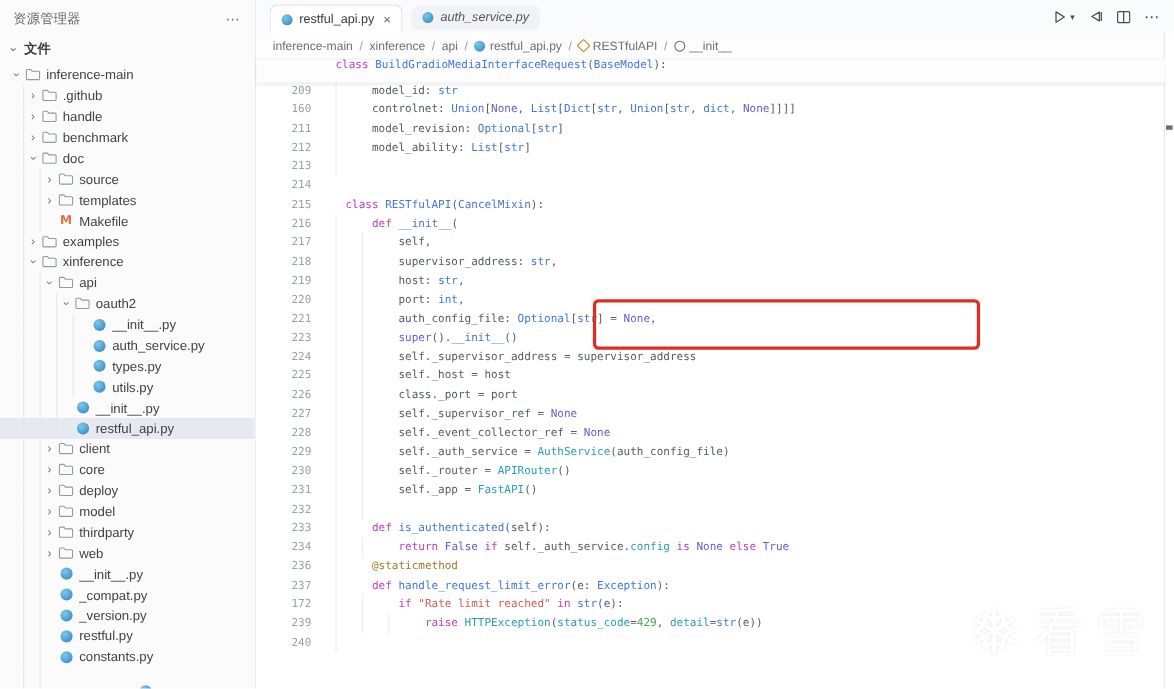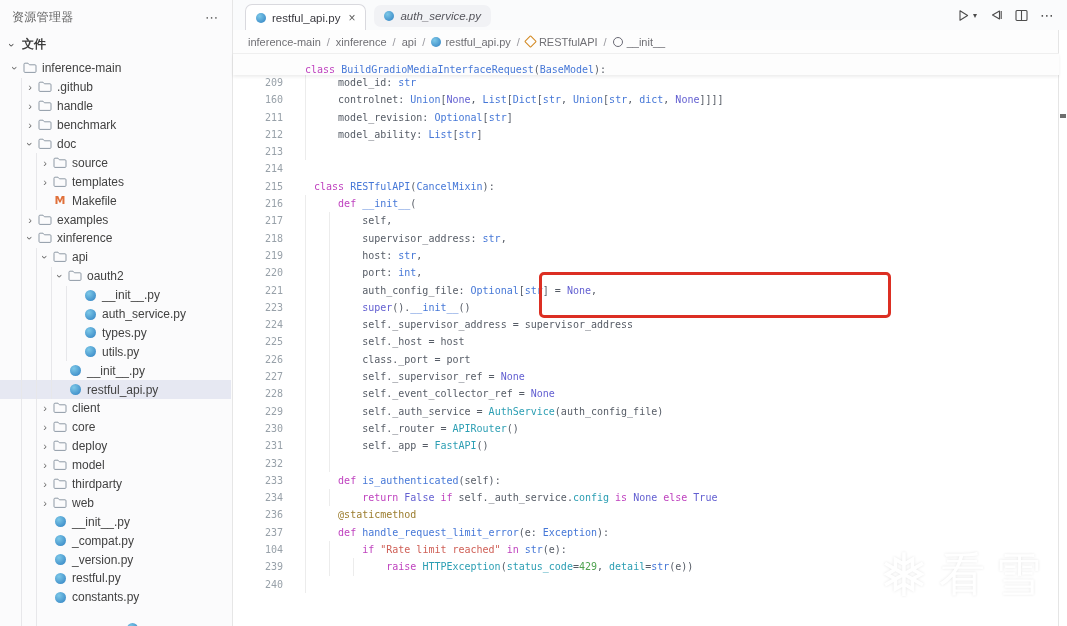--- a/index.html
+++ b/index.html
@@ -48,21 +48,21 @@
   .bc-item{display:flex;align-items:center;gap:4px;cursor:pointer;}
   .bc-sep{margin:0 6px;color:#9a9aa0;}
   .bc-pyicon{width:10px;height:10px;border-radius:50%;
     background:radial-gradient(circle at 35% 32%,#7cc8e8,#2f7fc1);}
   .bc-classicon{width:7px;height:7px;border:1.5px solid #d28922;transform:rotate(45deg);border-radius:1px;}
   .bc-methodicon{width:8px;height:8px;border:1.3px solid #6a6a75;border-radius:50%;}
 
   
   #sticky{position:absolute;left:0;right:8px;top:53px;height:21px;background:#fdfdfd;
     border-top:1px solid #efefef;box-shadow:0 2px 3px rgba(0,0,0,.07);z-index:4;
-    display:flex;align-items:flex-end;}
+    display:flex;align-items:flex-start;}
   #sticky .codetxt{margin-left:72px;}
   #code{position:absolute;left:0;right:8px;top:74px;bottom:0;overflow:hidden;}
   .cline{position:relative;display:flex;height:17.3px;line-height:17.3px;}
   .gut{flex:0 0 72px;box-sizing:border-box;padding-right:22px;text-align:right;
     color:#98a1a9;font-family:"DejaVu Sans Mono",monospace;font-size:10px;}
   .codetxt{font-family:"DejaVu Sans Mono",monospace;font-size:10px;white-space:pre;z-index:1;margin-left:9px;}
   .cguide{position:absolute;top:0;bottom:0;width:1px;background:#ececec;z-index:0;}
   .tk-kw{color:#bf42bf}.tk-blu{color:#4577d7}.tk-teal{color:#2b9eb3}.tk-con{color:#625fd1}
   .tk-str{color:#cf5f56}.tk-num{color:#4ea24e}.tk-dec{color:#9c7d2e}.tk-txt{color:#565c66}
 
@@ -615,21 +615,21 @@
           <span class="codetxt"><span class="tk-txt">    </span><span class="tk-dec">@staticmethod</span></span>
         </div>
         <div class="cline">
           <span class="cguide" style="left: 72px;"></span>
           <span class="gut">237</span>
           <span class="codetxt"><span class="tk-txt">    </span><span class="tk-kw">def </span><span class="tk-blu">handle_request_limit_error</span><span class="tk-txt">(e: </span><span class="tk-blu">Exception</span><span class="tk-txt">):</span></span>
         </div>
         <div class="cline">
           <span class="cguide" style="left: 72px;"></span>
           <span class="cguide" style="left: 96.1px;"></span>
-          <span class="gut">104</span>
+          <span class="gut">172</span>
           <span class="codetxt"><span class="tk-txt">        </span><span class="tk-kw">if </span><span class="tk-str">"Rate limit reached" </span><span class="tk-kw">in </span><span class="tk-blu">str</span><span class="tk-txt">(e):</span></span>
         </div>
         <div class="cline">
           <span class="cguide" style="left: 72px;"></span>
           <span class="cguide" style="left: 96.1px;"></span>
           <span class="cguide" style="left: 120.2px;"></span>
           <span class="gut">239</span>
           <span class="codetxt"><span class="tk-txt">            </span><span class="tk-kw">raise </span><span class="tk-teal">HTTPException</span><span class="tk-txt">(</span><span class="tk-teal">status_code</span><span class="tk-txt">=</span><span class="tk-num">429</span><span class="tk-txt">, </span><span class="tk-teal">detail</span><span class="tk-txt">=</span><span class="tk-blu">str</span><span class="tk-txt">(e))</span></span>
         </div>
         <div class="cline">

